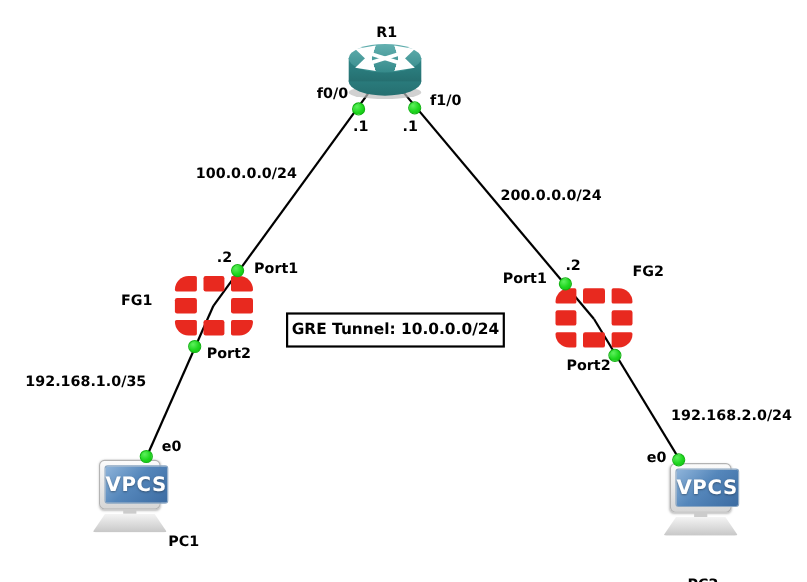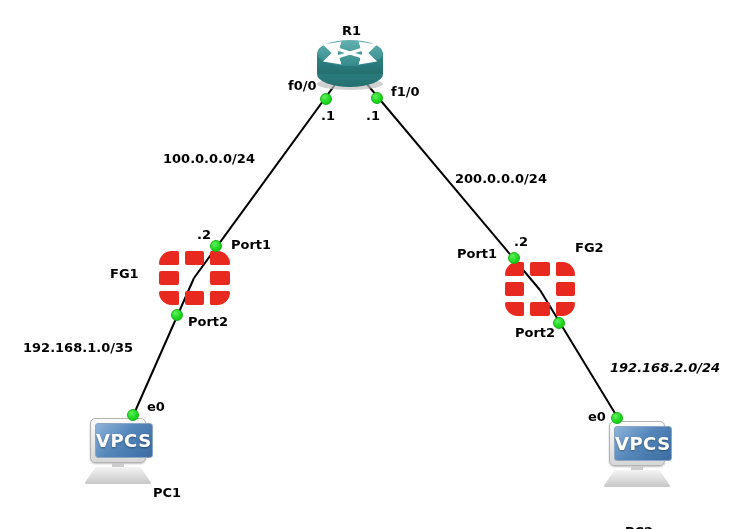--- a/index.html
+++ b/index.html
@@ -174,19 +174,22 @@
   <div class="lbl" style="left:366px;top:109px;">.1</div>
   <div class="lbl" style="left:197px;top:228px;">.2</div>
   <div class="lbl" style="left:231px;top:238px;">Port1</div>
   <div class="lbl" style="left:188px;top:315px;">Port2</div>
   <div class="lbl" style="left:457px;top:247px;">Port1</div>
   <div class="lbl" style="left:514px;top:235px;">.2</div>
   <div class="lbl" style="left:515px;top:326px;">Port2</div>
   <div class="lbl" style="left:147px;top:400px;">e0</div>
   <div class="lbl" style="left:588px;top:410px;">e0</div>
 
-  <div class="lbl" style="left:163px;top:152px;">100.0.0.0/24</div>
+  <div class="lbl" style="left:178px;top:152px;">100.0.0.0/24</div>
   <div class="lbl" style="left:455px;top:156px;margin-top:16px;">200.0.0.0/24</div>
   <div class="lbl" style="left:23px;top:341px;">192.168.1.0/35</div>
-  <div class="lbl" style="left:610px;top:361px;font-style:italic;">192.168.2.0/24</div>
+  <div class="lbl" style="left:610px;top:372px;">192.168.2.0/24</div>
 
+  <div class="gre-box">
+    <span>GRE Tunnel: 10.0.0.0/24</span>
+  </div>
 
 </div>
 
 </body></html>

